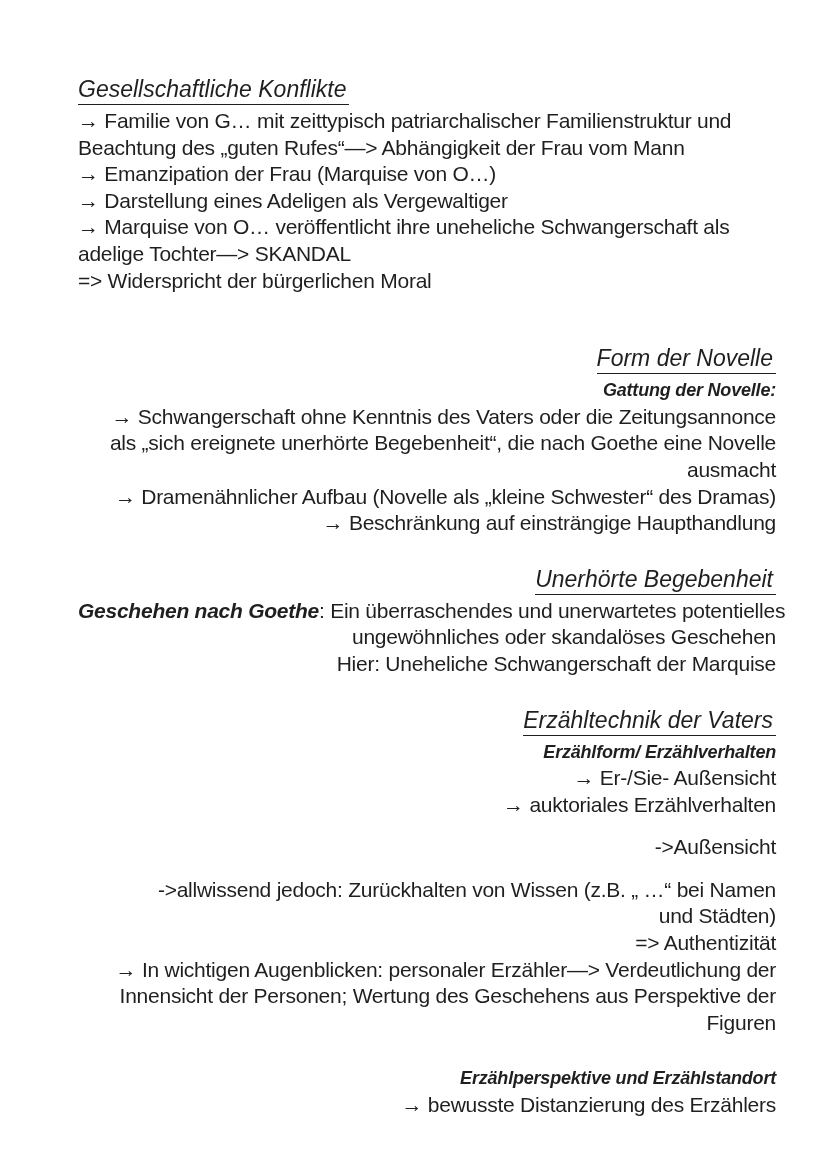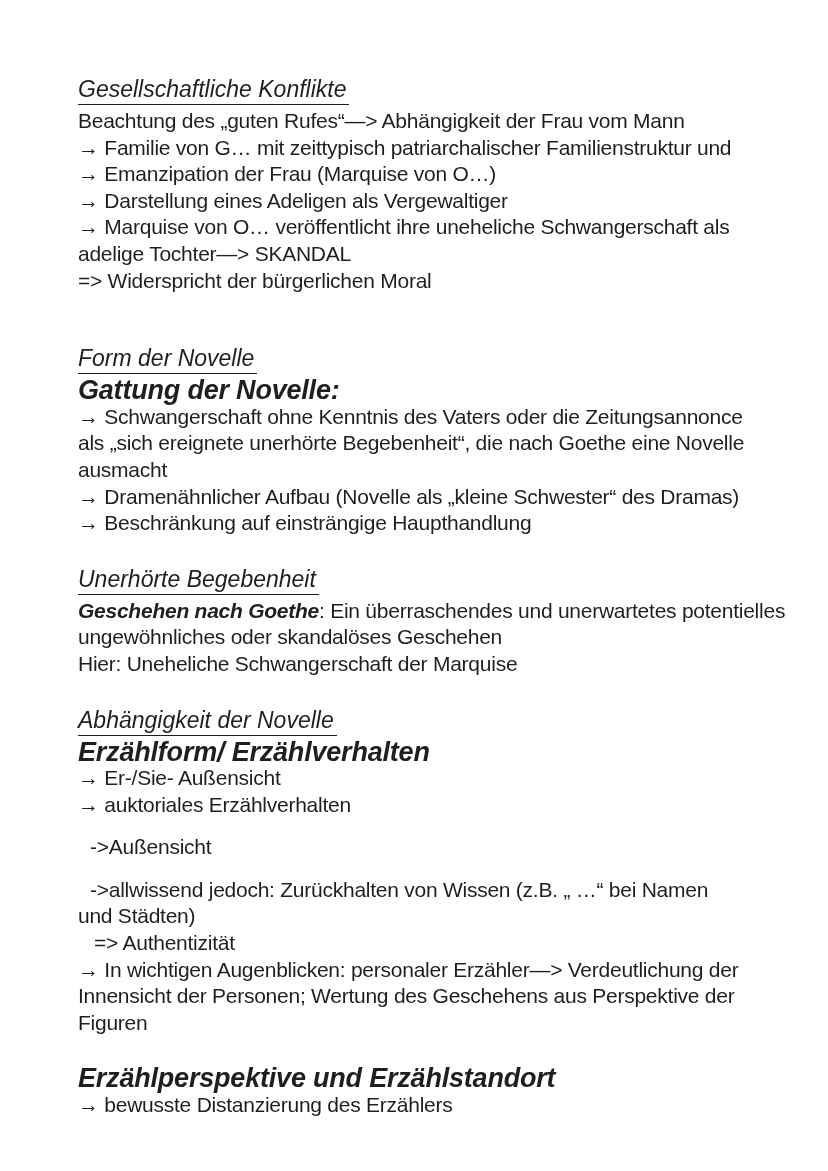--- a/index.html
+++ b/index.html
@@ -11,38 +11,38 @@
     font-family: "Liberation Sans", "DejaVu Sans", sans-serif;
     color: #1f1f1f;
   }
   .page {
     box-sizing: border-box;
     width: 828px;
     height: 1171px;
     padding: 76px 52px 14px 78px;
   }
   .section { }
-  .section + .section { margin-top: 29px; }
+  .section + .section { margin-top: 29px; text-align: right; }
   .section:nth-of-type(2) { margin-top: 51px; }
 
   .heading {
     font-size: 23px;
     line-height: 27px;
     font-style: italic;
     margin-bottom: 3px;
     white-space: pre;
   }
   .heading > span {
     display: inline-block;
     border-bottom: 1.7px solid #1f1f1f;
     padding-bottom: 1px;
     padding-right: 3px;
   }
   .subheading {
-    font-size: 27px;
+    font-size: 18px;
     line-height: 26.6px;
     font-weight: bold;
     font-style: italic;
     white-space: pre;
     letter-spacing: -0.2px;
   }
   .line {
     font-size: 21px;
     line-height: 26.6px;
     white-space: pre;
@@ -54,22 +54,22 @@
     font-weight: bold;
     font-style: italic;
   }
 </style>
 </head>
 <body>
 
 <div class="page">
     <div class="section">
       <div class="heading"><span>Gesellschaftliche Konflikte</span></div>
+      <div class="line"><span>→ Familie von G… mit zeittypisch patriarchalischer Familienstruktur und</span></div>
       <div class="line"><span>Beachtung des „guten Rufes“—&gt; Abhängigkeit der Frau vom Mann</span></div>
-      <div class="line"><span>→ Familie von G… mit zeittypisch patriarchalischer Familienstruktur und</span></div>
       <div class="line"><span>→ Emanzipation der Frau (Marquise von O…)</span></div>
       <div class="line"><span>→ Darstellung eines Adeligen als Vergewaltiger</span></div>
       <div class="line"><span>→ Marquise von O… veröffentlicht ihre uneheliche Schwangerschaft als</span></div>
       <div class="line"><span>adelige Tochter—&gt; SKANDAL</span></div>
       <div class="line"><span>=&gt; Widerspricht der bürgerlichen Moral</span></div>
     </div>
     <div class="section">
       <div class="heading"><span>Form der Novelle</span></div>
       <div class="subheading">Gattung der Novelle:</div>
       <div class="line"><span>→ Schwangerschaft ohne Kenntnis des Vaters oder die Zeitungsannonce</span></div>
@@ -78,21 +78,21 @@
       <div class="line"><span>→ Dramenähnlicher Aufbau (Novelle als „kleine Schwester“ des Dramas)</span></div>
       <div class="line"><span>→ Beschränkung auf einsträngige Haupthandlung</span></div>
     </div>
     <div class="section">
       <div class="heading"><span>Unerhörte Begebenheit</span></div>
       <div class="line"><span class="lead">Geschehen nach Goethe</span><span>: Ein überraschendes und unerwartetes potentielles</span></div>
       <div class="line"><span>ungewöhnliches oder skandalöses Geschehen</span></div>
       <div class="line"><span>Hier: Uneheliche Schwangerschaft der Marquise</span></div>
     </div>
     <div class="section">
-      <div class="heading"><span>Abhängigkeit der Novelle</span></div>
+      <div class="heading"><span>Erzähltechnik der Vaters</span></div>
       <div class="subheading">Erzählform/ Erzählverhalten</div>
       <div class="line"><span>→ Er-/Sie- Außensicht</span></div>
       <div class="line"><span>→ auktoriales Erzählverhalten</span></div>
       <div class="line indent-1"><span>-&gt;Außensicht</span></div>
       <div class="line indent-1"><span>-&gt;allwissend jedoch: Zurückhalten von Wissen (z.B. „ …“ bei Namen</span></div>
       <div class="line"><span>und Städten)</span></div>
       <div class="line indent-2"><span>=&gt; Authentizität</span></div>
       <div class="line"><span>→ In wichtigen Augenblicken: personaler Erzähler—&gt; Verdeutlichung der</span></div>
       <div class="line"><span>Innensicht der Personen; Wertung des Geschehens aus Perspektive der</span></div>
       <div class="line"><span>Figuren</span></div>

